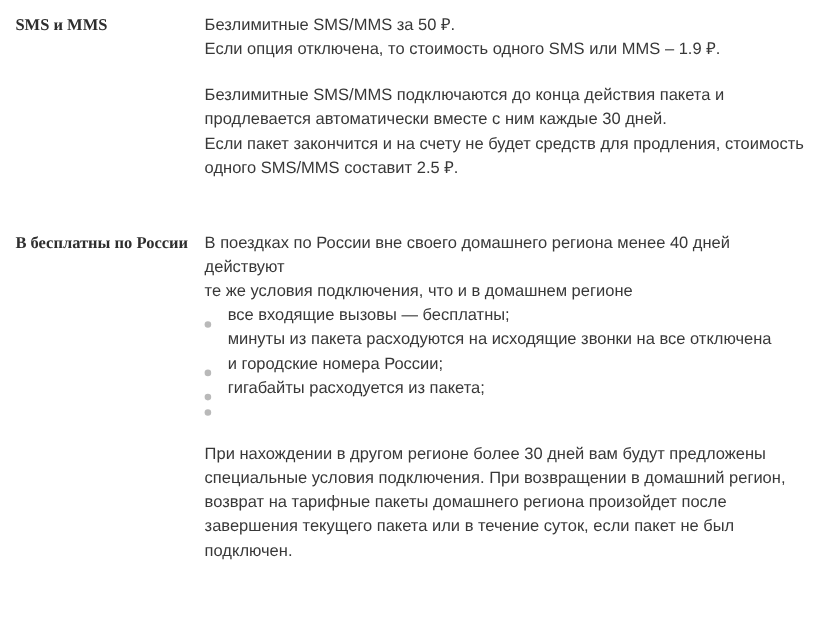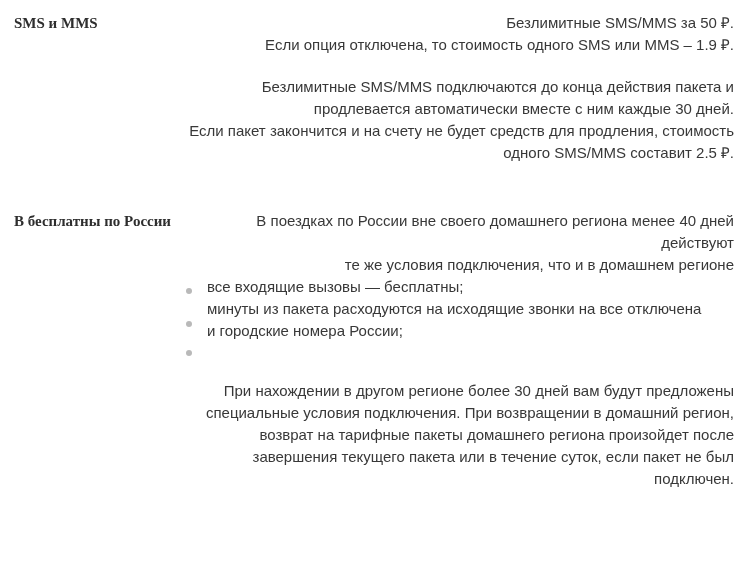--- a/index.html
+++ b/index.html
@@ -34,36 +34,35 @@
     color: #2e2e2e;
     font-family: Liberation Serif, serif;
   }
   .content-col {
     width: 548px;
     flex: 0 0 548px;
   }
   .content-col p {
     margin: 0;
     white-space: pre-line;
-    text-align: right;
   }
   .content-col p + p {
     margin-top: 20px;
   }
   .content-col p.closing {
     margin-top: 24px;
   }
   ul.bullets {
     margin: 0;
     padding: 0;
     list-style: none;
   }
   ul.bullets li {
     display: flex;
-    align-items: center;
+    align-items: flex-end;
   }
   .bullet-dot {
     flex: 0 0 6px;
     width: 6px;
     height: 6px;
     border-radius: 50%;
     background: #b9b9b9;
     margin-top: 8px;
     margin-right: 15px;
   }
@@ -98,20 +97,24 @@
           <span class="bullet-dot"></span>
           <span class="bullet-text">все входящие вызовы — бесплатны;</span>
         </li>
         <li>
           <span class="bullet-dot"></span>
           <span class="bullet-text">минуты из пакета расходуются на исходящие звонки на все отключена
 и городские номера России;</span>
         </li>
         <li>
           <span class="bullet-dot"></span>
+          <span class="bullet-text">гигабайты расходуется из пакета;</span>
+        </li>
+        <li>
+          <span class="bullet-dot"></span>
         </li>
       </ul>
       <p class="closing">При нахождении в другом регионе более 30 дней вам будут предложены
 специальные условия подключения. При возвращении в домашний регион,
 возврат на тарифные пакеты домашнего региона произойдет после
 завершения текущего пакета или в течение суток, если пакет не был
 подключен.</p>
     </div>
   </div>
 

